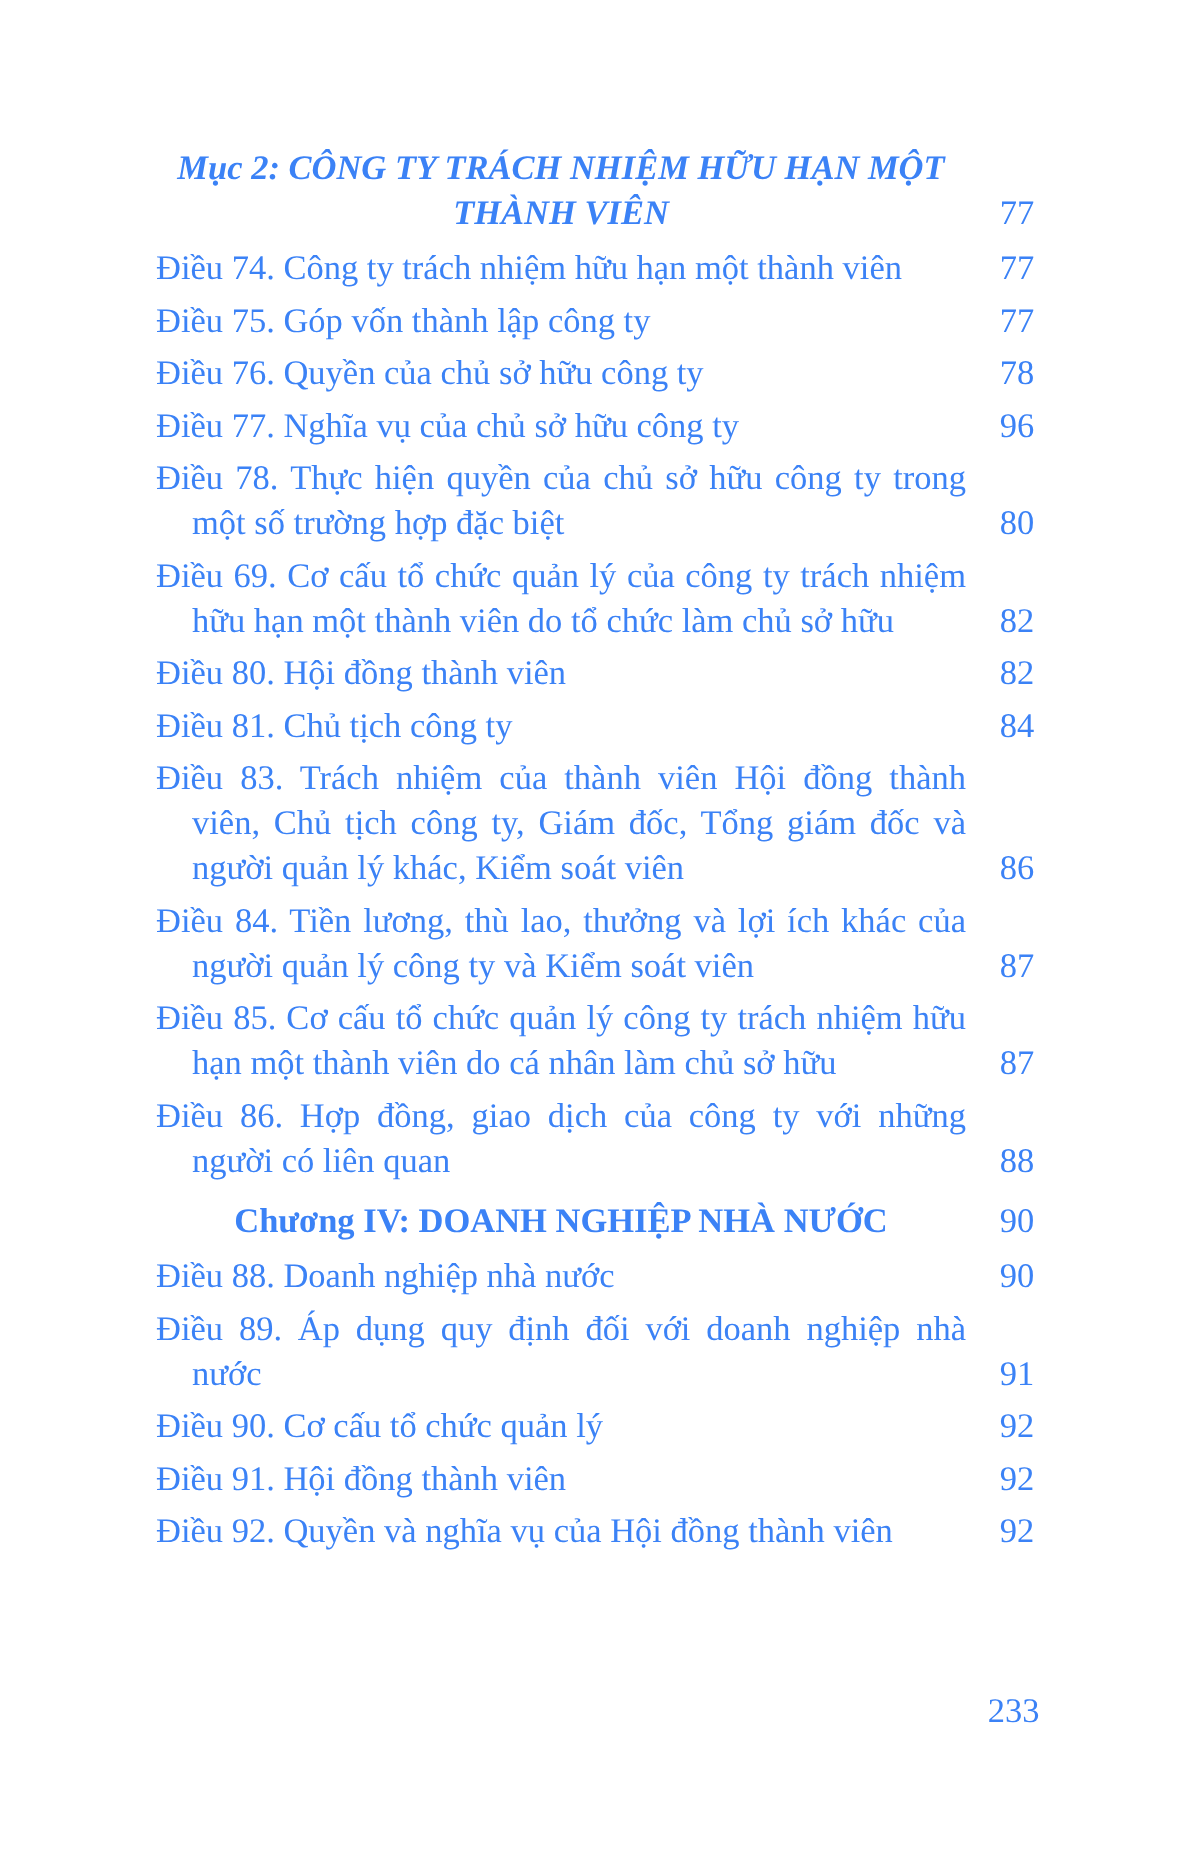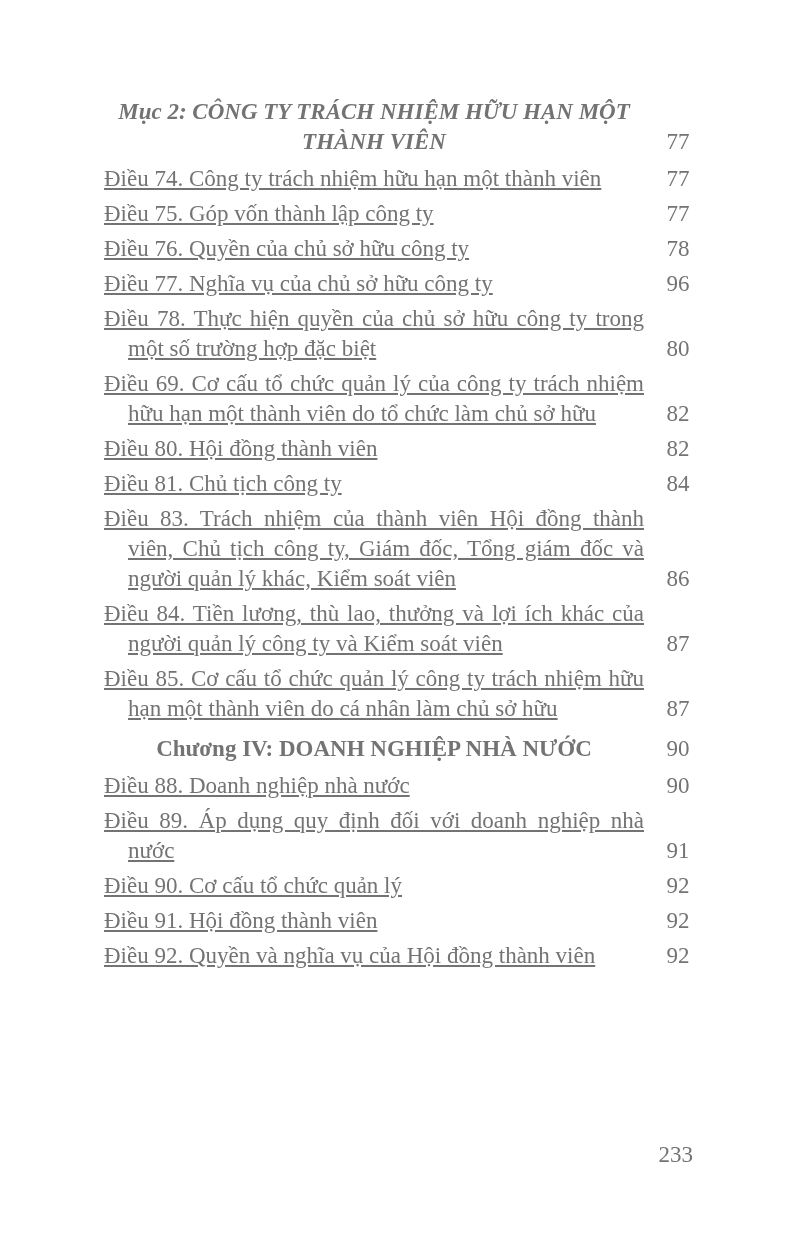--- a/index.html
+++ b/index.html
@@ -1,21 +1,21 @@
 <!DOCTYPE html>
 <html lang="vi"><head>
 <meta charset="utf-8">
 <style>
   html, body { margin: 0; padding: 0; background: #ffffff; }
   .page {
     position: relative;
     width: 792px;
     height: 1235px;
     background: #ffffff;
-    color: #737373;
+    color: #3b82f6;
     font-family: "Liberation Serif", "DejaVu Serif", serif;
     font-size: 23px;
     line-height: 30px;
     box-sizing: border-box;
     overflow: hidden;
   }
   .toc {
     padding: 97px 94px 0 104px;
   }
   .heading-row {
@@ -36,31 +36,30 @@
     display: flex;
     align-items: flex-end;
     margin-bottom: 5px;
   }
   .entry-text {
     flex: 1 1 auto;
     text-align: justify;
     padding-left: 24px;
     text-indent: -24px;
     padding-right: 14px;
-    text-decoration: underline;
   }
   .page-num {
     flex: 0 0 40px;
     width: 40px;
     text-align: center;
   }
   .footer-folio {
     position: absolute;
     right: 99px;
-    bottom: 66px;
+    bottom: 80px;
     font-size: 23px;
     line-height: 28px;
   }
 </style>
 </head>
 <body>
 
 <div class="page">
   <main class="toc" id="toc-root">
       <div class="heading-row heading-italic">
@@ -104,20 +103,24 @@
         <div class="page-num">86</div>
       </div>
       <div class="entry-row">
         <div class="entry-text">Điều 84. Tiền lương, thù lao, thưởng và lợi ích khác của người quản lý công ty và Kiểm soát viên</div>
         <div class="page-num">87</div>
       </div>
       <div class="entry-row">
         <div class="entry-text">Điều 85. Cơ cấu tổ chức quản lý công ty trách nhiệm hữu hạn một thành viên do cá nhân làm chủ sở hữu</div>
         <div class="page-num">87</div>
       </div>
+      <div class="entry-row">
+        <div class="entry-text">Điều 86. Hợp đồng, giao dịch của công ty với những người có liên quan</div>
+        <div class="page-num">88</div>
+      </div>
       <div class="heading-row heading-upright">
         <div class="heading-text">Chương IV: DOANH NGHIỆP NHÀ NƯỚC</div>
         <div class="page-num">90</div>
       </div>
       <div class="entry-row">
         <div class="entry-text">Điều 88. Doanh nghiệp nhà nước</div>
         <div class="page-num">90</div>
       </div>
       <div class="entry-row">
         <div class="entry-text">Điều 89. Áp dụng quy định đối với doanh nghiệp nhà nước</div>

